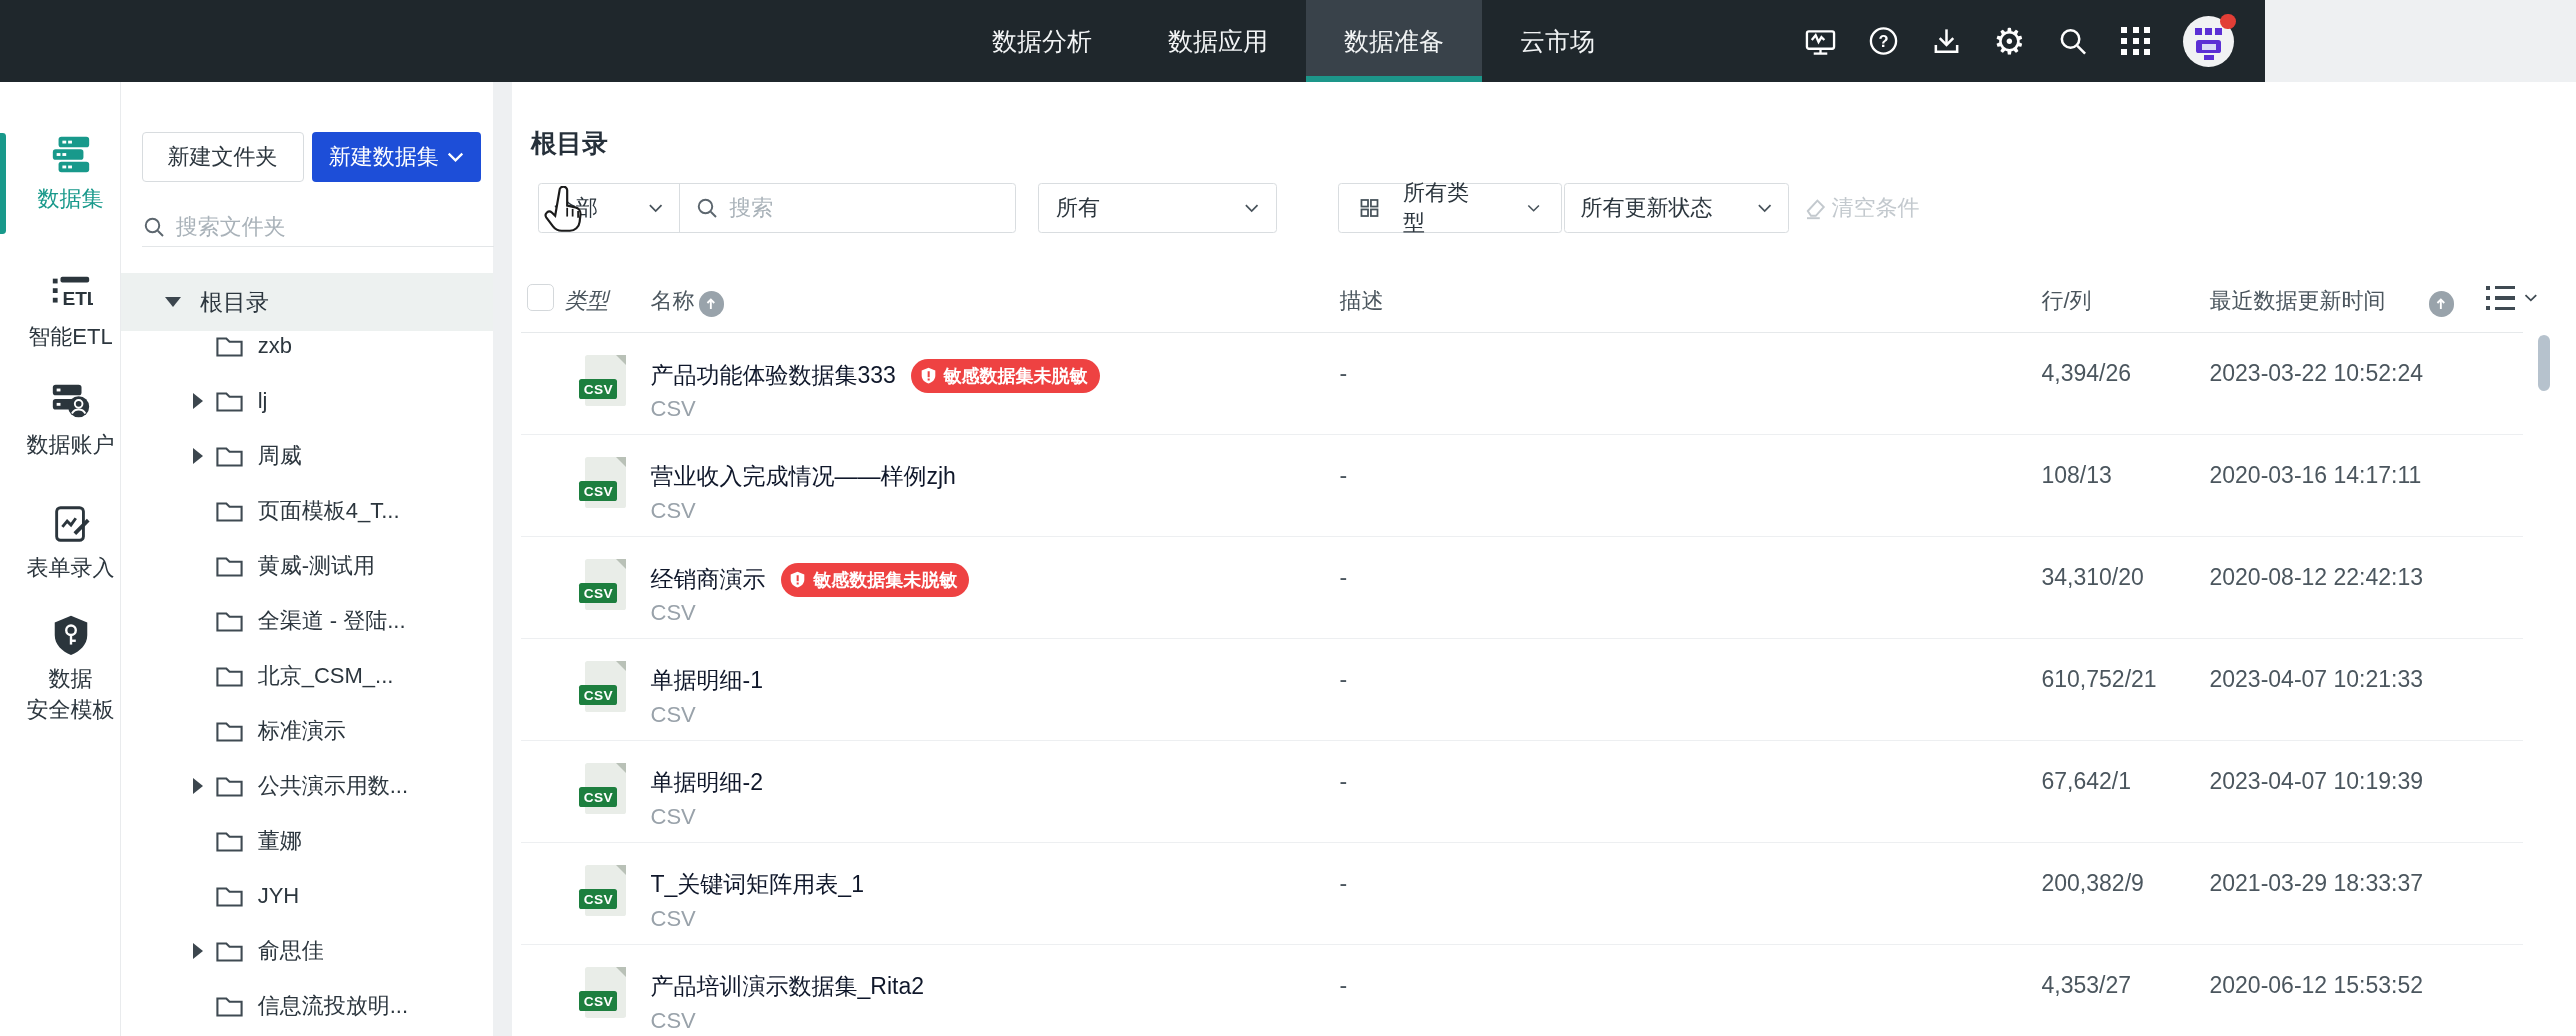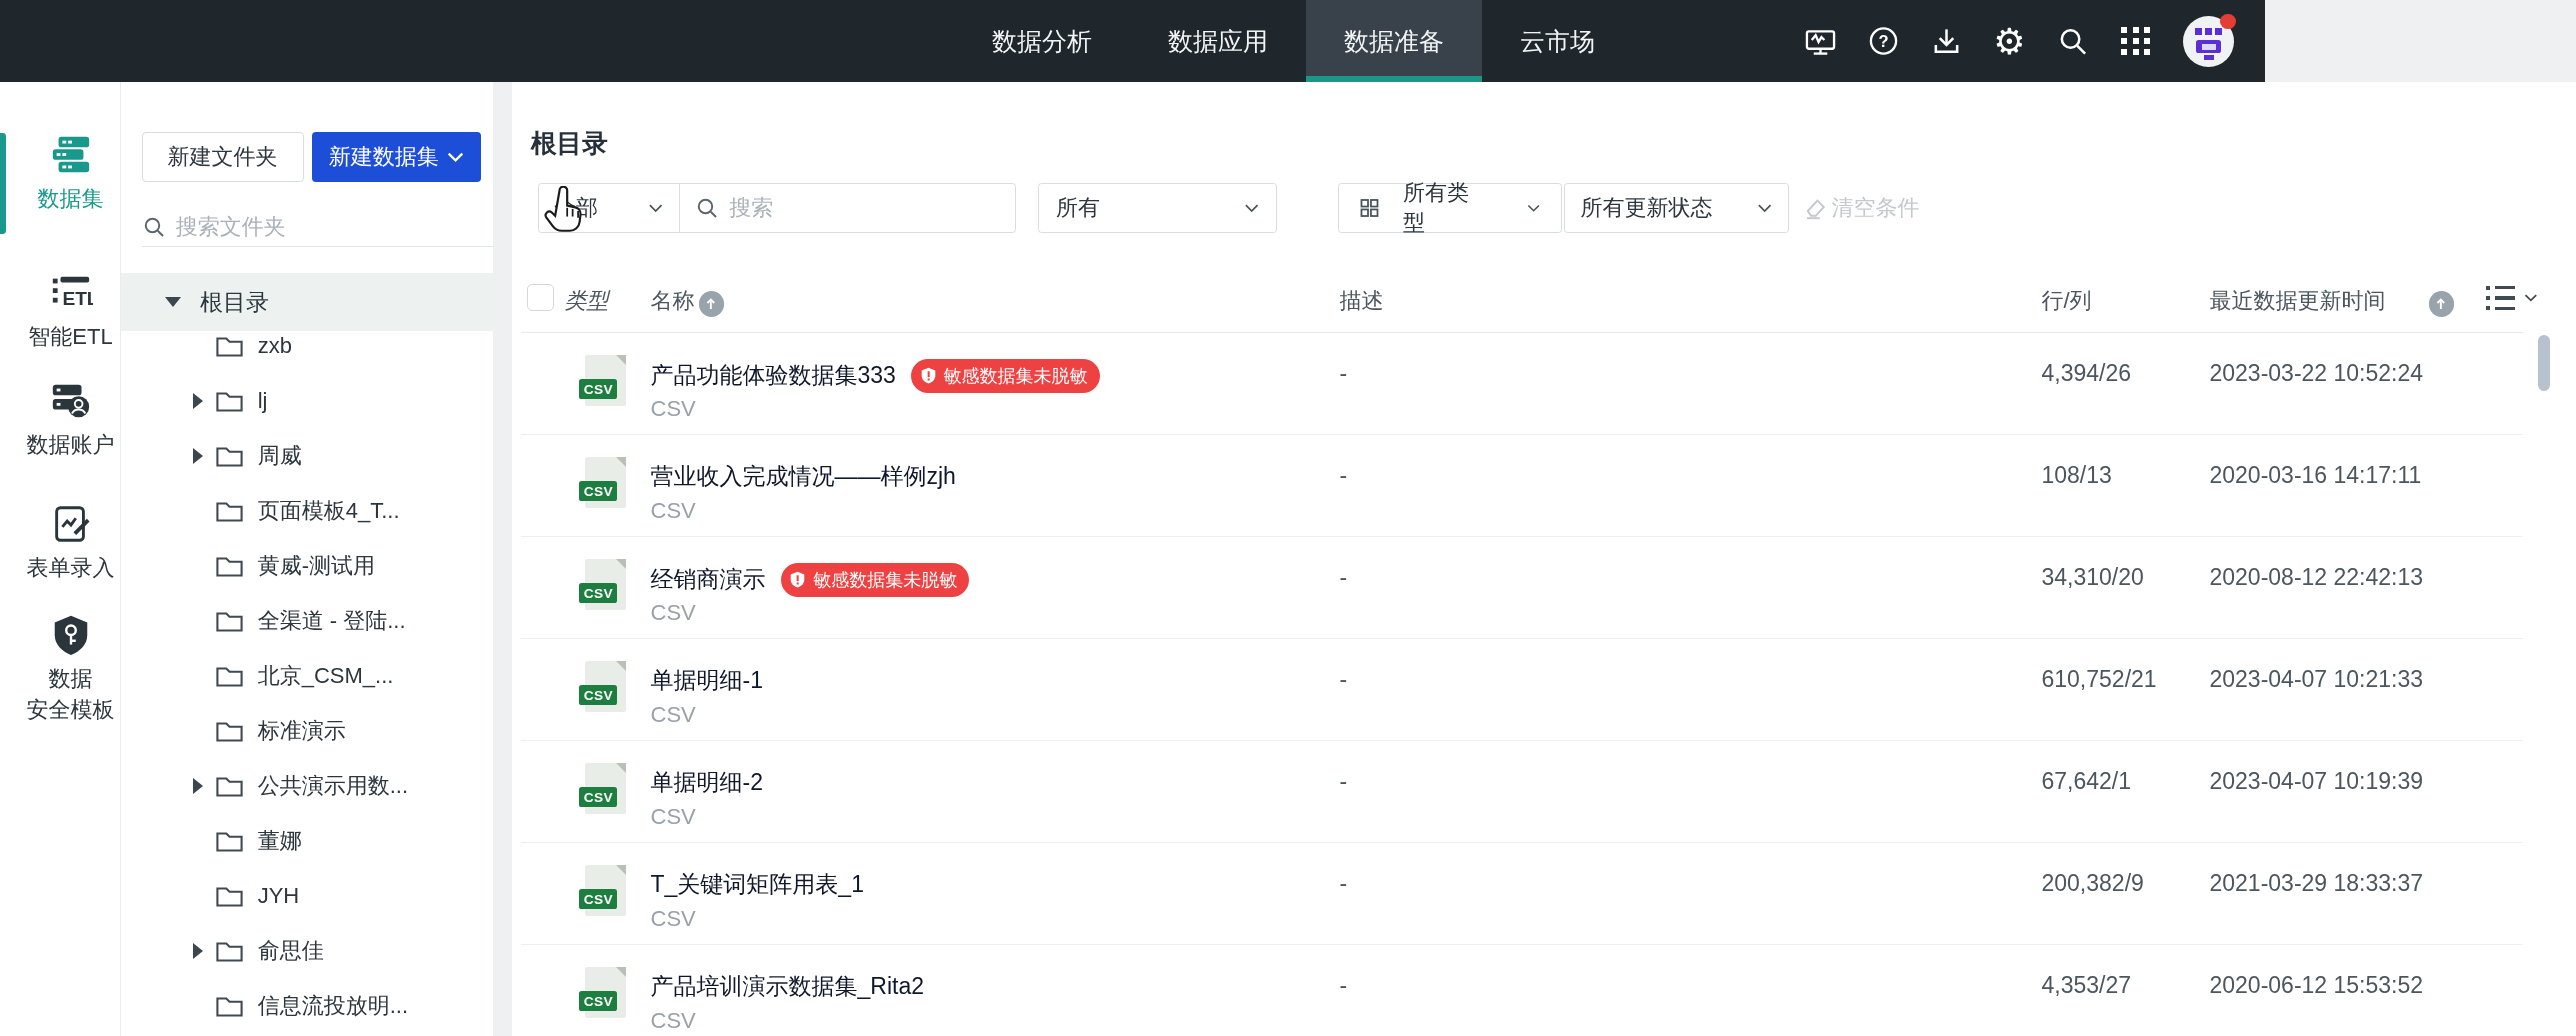--- a/index.html
+++ b/index.html
@@ -81,21 +81,21 @@
   .listicon .d { width:4.3px; height:4.3px; background:#3f4a52; }
   .listicon .l { width:20.5px; height:3.4px; background:#3f4a52; }
 
   .tbody { position:absolute; left:8.5px; top:251px; width:2002px; }
   .trow { position:relative; height:102px; border-bottom:1.7px solid #edeff1; }
   .ficon { position:absolute; left:64px; top:22px; width:41px; height:51px; background:#e9ede8; border-radius:2.6px; }
   .ficon .fold { position:absolute; right:0; top:0; width:0; height:0; border-left:10.2px solid transparent; border-top:10.2px solid #b9c1b7; }
   .ficon .ftag { position:absolute; left:-5.1px; bottom:6.8px; background:#1d7f3f; color:#fff; font-size:13.7px; font-weight:bold; padding:2.6px 4.3px; border-radius:2.6px; letter-spacing:0.4px; }
   .rname { position:absolute; left:130px; top:25.6px; display:flex; align-items:center; gap:15.4px; }
   .rname .nm { font-size:23px; color:#0f172a; cursor:pointer; white-space:nowrap; }
-  .sbadge { display:flex; align-items:center; gap:6.8px; background:#ee4242; color:#fff; font-size:18px; border-radius:17px; padding:5.1px 12px 5.1px 8.5px; white-space:nowrap; }
+  .sbadge { display:flex; align-items:center; gap:6.8px; background:#ee4242; color:#fff; font-size:18px; border-radius:17px; padding:5.1px 12px 5.1px 8.5px; white-space:nowrap;font-weight:bold; }
   .rtype { position:absolute; left:130px; top:63px; font-size:22px; color:#99a2aa; }
   .rdesc { position:absolute; left:819px; top:27px; font-size:23px; color:#4b565e; }
   .rrows { position:absolute; left:1521px; top:27px; font-size:23px; color:#4b565e; }
   .rdate { position:absolute; left:1689px; top:27px; font-size:23px; color:#4b565e; }
 
   .vscroll { position:absolute; left:2026px; top:253px; width:12px; height:56px; background:#b6c2cd; border-radius:6px; cursor:pointer; }
 
   .cursor { position:absolute; left:543px; top:186px; z-index:50; pointer-events:none; }
 
   svg.ic { display:block; }

